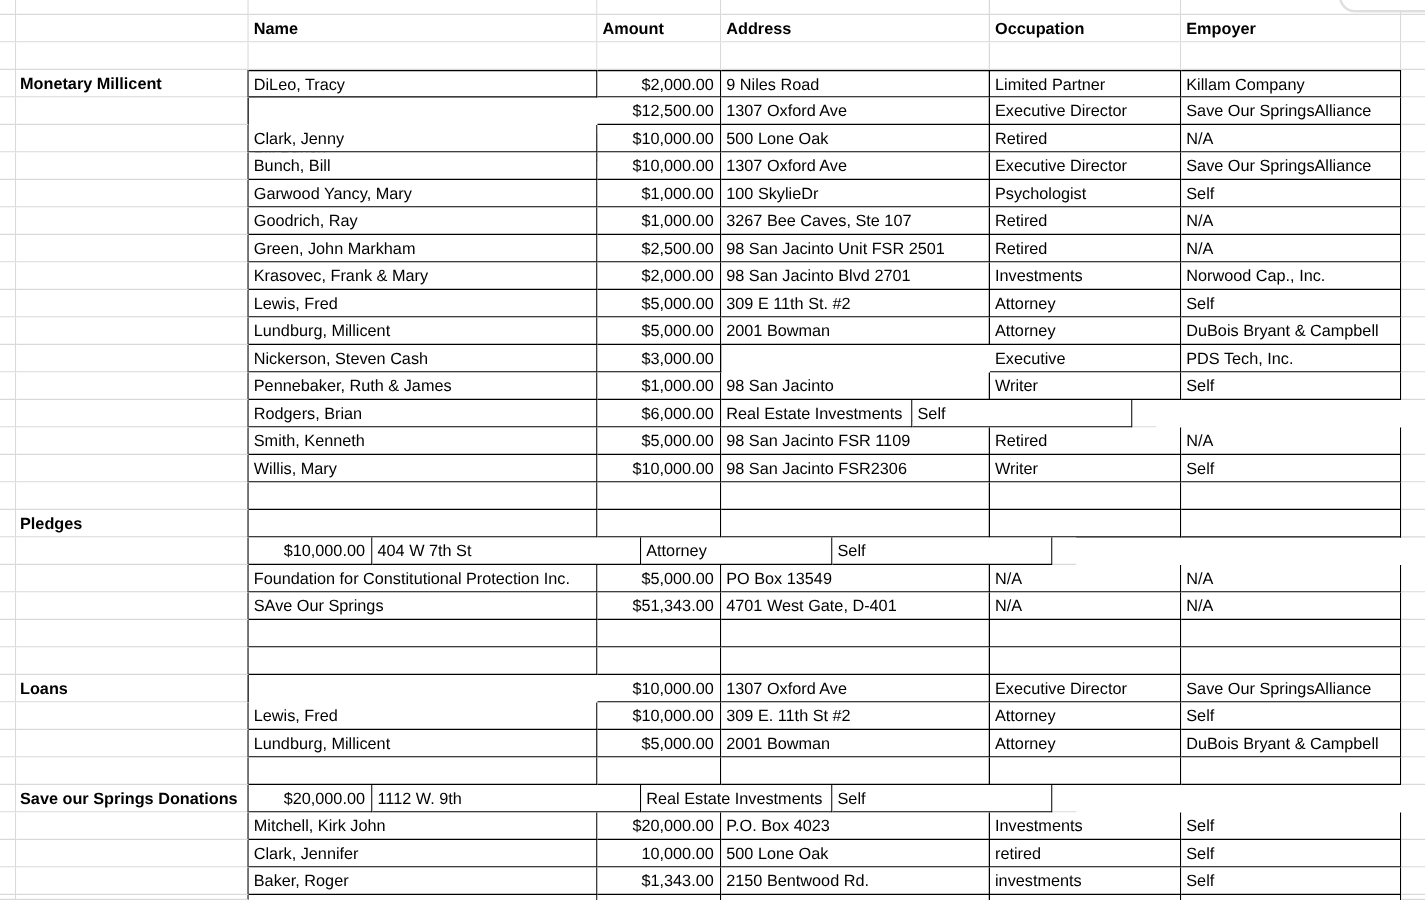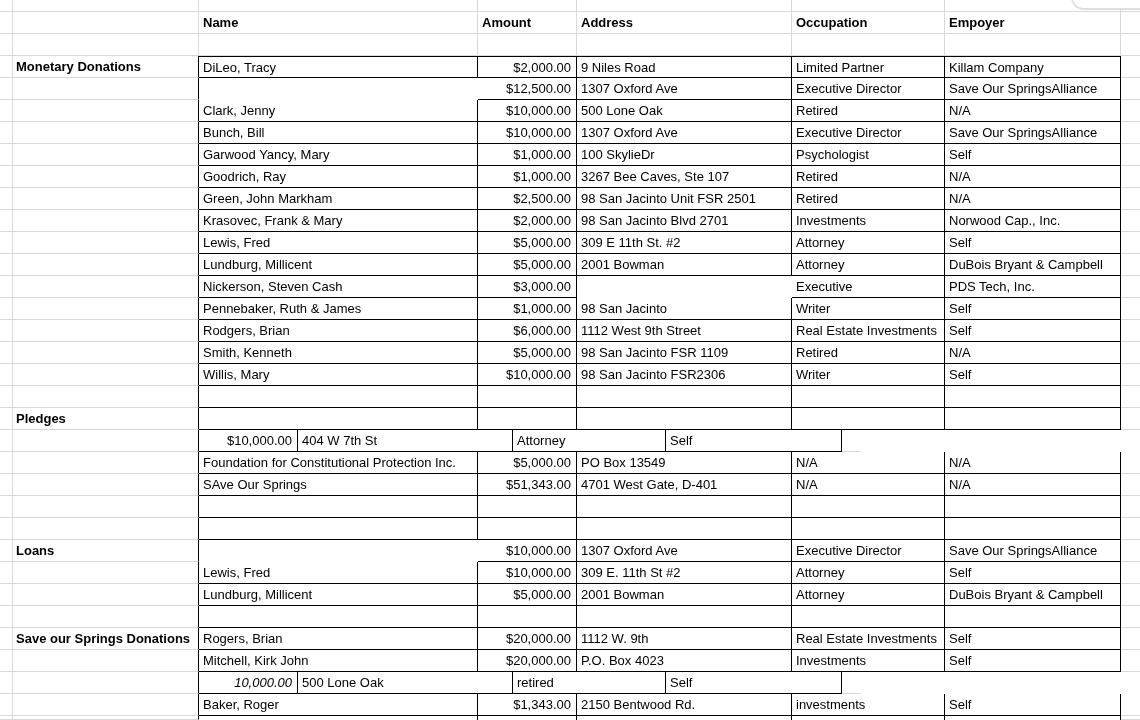--- a/index.html
+++ b/index.html
@@ -72,21 +72,21 @@
         <div class="cell" style="width: 186px;"></div>
         <div class="cell" style="width: 279px;"></div>
         <div class="cell" style="width: 99px;"></div>
         <div class="cell" style="width: 215px;"></div>
         <div class="cell" style="width: 153px;"></div>
         <div class="cell" style="width: 176px;"></div>
         <div class="cell last" style="width: 19px;"></div>
       </div>
       <div class="row">
         <div class="cell" style="width: 13px;"></div>
-        <div class="cell section tb-left" style="width: 186px;">Monetary Donations</div>
+        <div class="cell section tb-left" style="width: 186px;">Monetary Millicent</div>
         <div class="cell tb tb-top" style="width: 279px;">DiLeo, Tracy</div>
         <div class="cell amount tb tb-top" style="width: 99px;">$2,000.00</div>
         <div class="cell tb tb-top" style="width: 215px;">9 Niles Road</div>
         <div class="cell tb tb-top" style="width: 153px;">Limited Partner</div>
         <div class="cell tb tb-top" style="width: 176px;">Killam Company</div>
         <div class="cell last" style="width: 19px;"></div>
       </div>
       <div class="row">
         <div class="cell" style="width: 13px;"></div>
         <div class="cell section tb-left" style="width: 186px;"></div>
@@ -195,21 +195,20 @@
         <div class="cell tb" style="width: 215px;">98 San Jacinto</div>
         <div class="cell tb" style="width: 153px;">Writer</div>
         <div class="cell tb" style="width: 176px;">Self</div>
         <div class="cell last" style="width: 19px;"></div>
       </div>
       <div class="row">
         <div class="cell" style="width: 13px;"></div>
         <div class="cell section tb-left" style="width: 186px;"></div>
         <div class="cell tb" style="width: 279px;">Rodgers, Brian</div>
         <div class="cell amount tb" style="width: 99px;">$6,000.00</div>
-        <div class="cell tb" style="width: 215px;">1112 West 9th Street</div>
         <div class="cell tb" style="width: 153px;">Real Estate Investments</div>
         <div class="cell tb" style="width: 176px;">Self</div>
         <div class="cell last" style="width: 19px;"></div>
       </div>
       <div class="row">
         <div class="cell" style="width: 13px;"></div>
         <div class="cell section tb-left" style="width: 186px;"></div>
         <div class="cell tb" style="width: 279px;">Smith, Kenneth</div>
         <div class="cell amount tb" style="width: 99px;">$5,000.00</div>
         <div class="cell tb" style="width: 215px;">98 San Jacinto FSR 1109</div>
@@ -332,41 +331,41 @@
         <div class="cell tb" style="width: 279px;"></div>
         <div class="cell amount tb" style="width: 99px;"></div>
         <div class="cell tb" style="width: 215px;"></div>
         <div class="cell tb" style="width: 153px;"></div>
         <div class="cell tb" style="width: 176px;"></div>
         <div class="cell last" style="width: 19px;"></div>
       </div>
       <div class="row">
         <div class="cell" style="width: 13px;"></div>
         <div class="cell section tb-left" style="width: 186px;">Save our Springs Donations</div>
-        <div class="cell tb" style="width: 279px;">Rogers, Brian</div>
         <div class="cell amount tb" style="width: 99px;">$20,000.00</div>
         <div class="cell tb" style="width: 215px;">1112 W. 9th</div>
         <div class="cell tb" style="width: 153px;">Real Estate Investments</div>
         <div class="cell tb" style="width: 176px;">Self</div>
         <div class="cell last" style="width: 19px;"></div>
       </div>
       <div class="row">
         <div class="cell" style="width: 13px;"></div>
         <div class="cell section tb-left" style="width: 186px;"></div>
         <div class="cell tb" style="width: 279px;">Mitchell, Kirk John</div>
         <div class="cell amount tb" style="width: 99px;">$20,000.00</div>
         <div class="cell tb" style="width: 215px;">P.O. Box 4023</div>
         <div class="cell tb" style="width: 153px;">Investments</div>
         <div class="cell tb" style="width: 176px;">Self</div>
         <div class="cell last" style="width: 19px;"></div>
       </div>
       <div class="row">
         <div class="cell" style="width: 13px;"></div>
         <div class="cell section tb-left" style="width: 186px;"></div>
-        <div class="cell amount tb" style="width: 99px; font-style: italic;">10,000.00</div>
+        <div class="cell tb" style="width: 279px;">Clark, Jennifer</div>
+        <div class="cell amount tb" style="width: 99px;">10,000.00</div>
         <div class="cell tb" style="width: 215px;">500 Lone Oak</div>
         <div class="cell tb" style="width: 153px;">retired</div>
         <div class="cell tb" style="width: 176px;">Self</div>
         <div class="cell last" style="width: 19px;"></div>
       </div>
       <div class="row">
         <div class="cell" style="width: 13px;"></div>
         <div class="cell section tb-left" style="width: 186px;"></div>
         <div class="cell tb" style="width: 279px;">Baker, Roger</div>
         <div class="cell amount tb" style="width: 99px;">$1,343.00</div>

